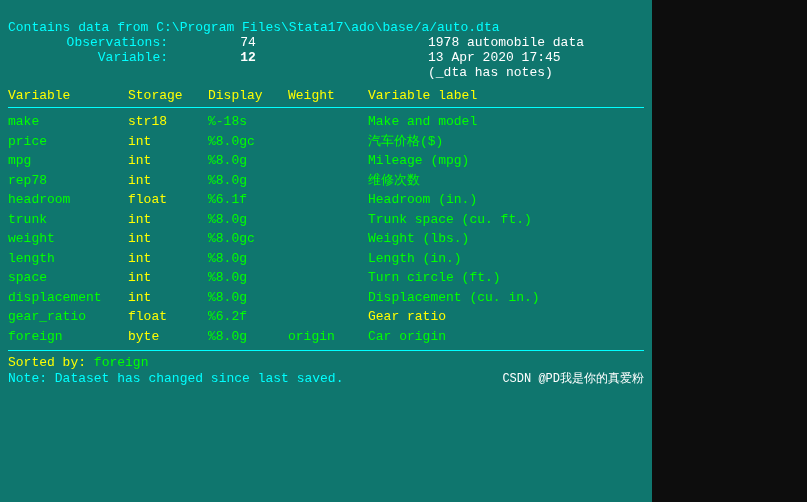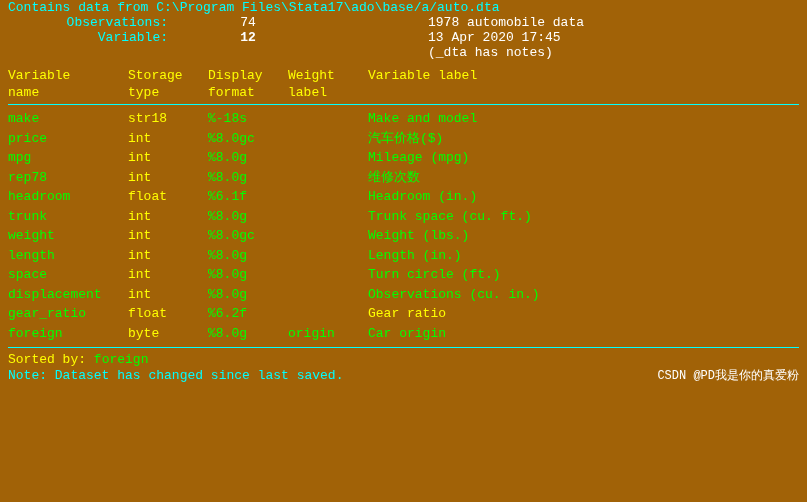--- a/index.html
+++ b/index.html
@@ -6,24 +6,24 @@
     body {
       background-color: #0d0d0d;
       font-family: 'Courier New', Courier, monospace;
       font-size: 13px;
       color: #00ff00;
       width: 807px;
       height: 502px;
       overflow: hidden;
     }
     .container {
-      width: 807px;
+      width: 652px;
       height: 502px;
-      background-color: #a16207;
-      padding: 0 8px;
+      background-color: #0f766e;
+      padding: 20px 8px;
     }
     .header-section {
       color: #00ff00;
       margin-bottom: 4px;
     }
     .header-line {
       display: flex;
       gap: 0;
     }
     .header-left {
@@ -115,27 +115,20 @@
     </div>
   </div>
 
   <div class="col-headers">
     <span class="col-var yellow">Variable</span>
     <span class="col-storage yellow">Storage</span>
     <span class="col-display yellow">Display</span>
     <span class="col-value yellow">Weight</span>
     <span class="col-varlabel yellow">Variable label</span>
   </div>
-  <div class="col-headers-sub">
-    <span class="col-var yellow">name</span>
-    <span class="col-storage yellow">type</span>
-    <span class="col-display yellow">format</span>
-    <span class="col-value yellow">label</span>
-    <span class="col-varlabel yellow"></span>
-  </div>
 
   <hr class="divider">
 
   <div id="data-rows">
       <div class="data-row">
       <span class="col-var" style="color:#00ff00;">make</span>
       <span class="col-storage" style="color:#ffff00;">str18</span>
       <span class="col-display" style="color:#00ff00;">%-18s</span>
       <span class="col-value" style="color:#00ff00;"></span>
       <span class="col-varlabel" style="color:#00ff00;">Make and model</span>
@@ -194,21 +187,21 @@
       <span class="col-storage" style="color:#ffff00;">int</span>
       <span class="col-display" style="color:#00ff00;">%8.0g</span>
       <span class="col-value" style="color:#00ff00;"></span>
       <span class="col-varlabel" style="color:#00ff00;">Turn circle (ft.)</span>
     </div>
       <div class="data-row">
       <span class="col-var" style="color:#00ff00;">displacement</span>
       <span class="col-storage" style="color:#ffff00;">int</span>
       <span class="col-display" style="color:#00ff00;">%8.0g</span>
       <span class="col-value" style="color:#00ff00;"></span>
-      <span class="col-varlabel" style="color:#00ff00;">Observations (cu. in.)</span>
+      <span class="col-varlabel" style="color:#00ff00;">Displacement (cu. in.)</span>
     </div>
       <div class="data-row">
       <span class="col-var" style="color:#00ff00;">gear_ratio</span>
       <span class="col-storage" style="color:#ffff00;">float</span>
       <span class="col-display" style="color:#00ff00;">%6.2f</span>
       <span class="col-value" style="color:#00ff00;"></span>
       <span class="col-varlabel" style="color:#ffff00;">Gear ratio</span>
     </div>
       <div class="data-row">
       <span class="col-var" style="color:#00ff00;">foreign</span>

